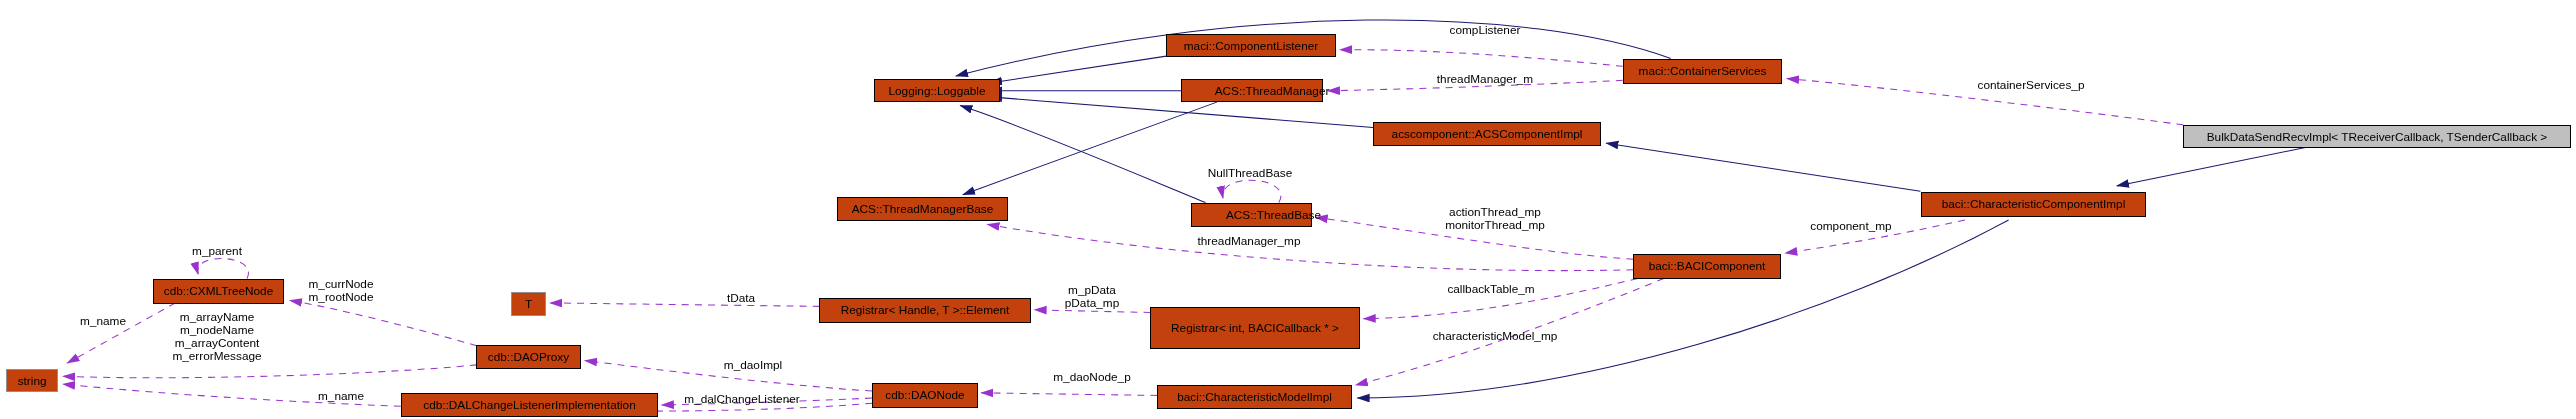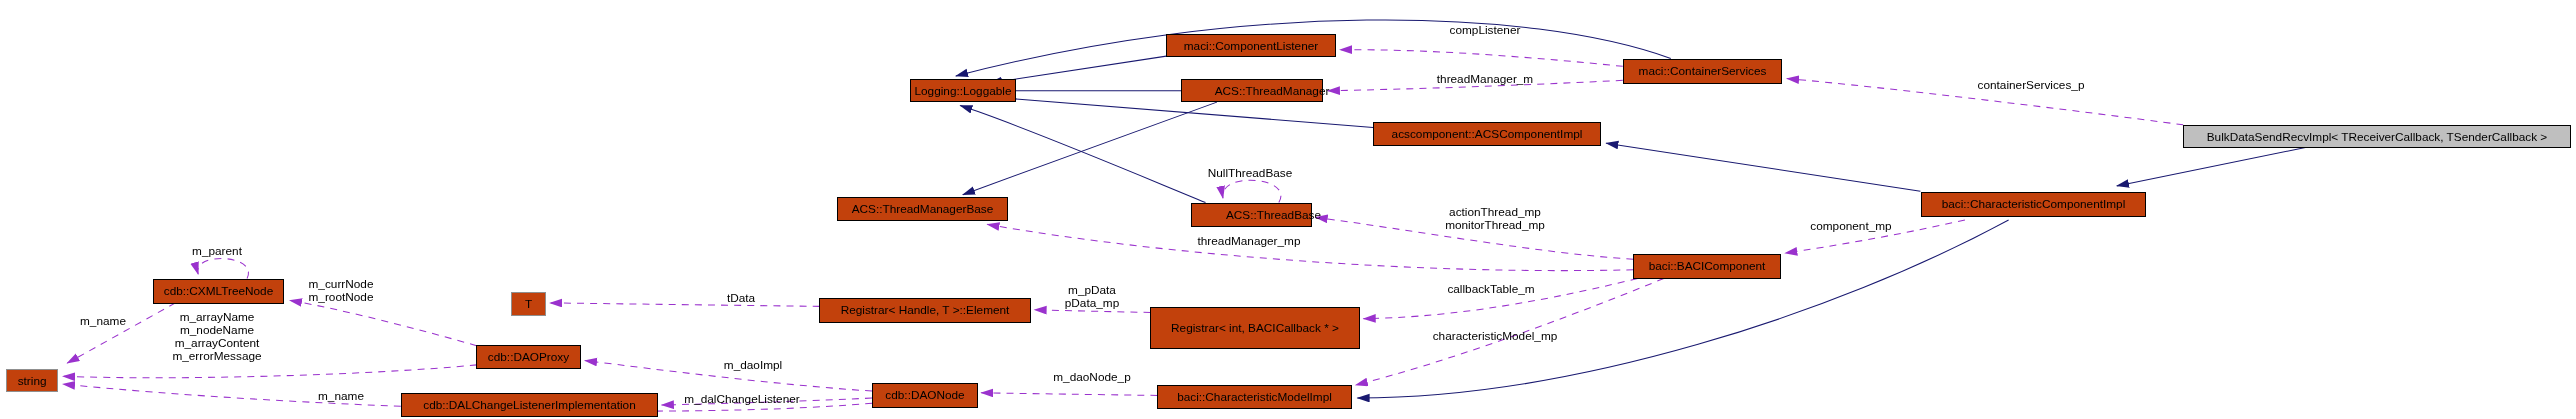--- a/index.html
+++ b/index.html
@@ -74,21 +74,21 @@
         <path d="M 1325,453 C 1250,452 1188,451 1123,450" class="ep dashed" marker-end="url(#arr-dashed)"></path>
         <path d="M 998,448 C 880,440 758,424 669,413" class="ep dashed" marker-end="url(#arr-dashed)"></path>
         <path d="M 998,456 C 910,460 838,462 757,464" class="ep dashed" marker-end="url(#arr-dashed)"></path>
         <path d="M 998,462 C 760,482 330,466 71,440" class="ep dashed" marker-end="url(#arr-dashed)"></path>
         <path d="M 545,396 C 478,377 398,356 331,344" class="ep dashed" marker-end="url(#arr-dashed)"></path>
         <path d="M 545,418 C 420,430 198,436 71,431" class="ep dashed" marker-end="url(#arr-dashed)"></path>
         <path d="M 200,347 L 76,416" class="ep dashed" marker-end="url(#arr-dashed)"></path>
         <path d="M 282,319 C 296,291 218,288 226,314" class="ep dashed" marker-end="url(#arr-dashed)"></path>
       </g>
   </svg>
-<div class="node" style="left: 910px; top: 79px; width: 106px; height: 23px;">Logging::Loggable</div>
+<div class="node" style="left: 874px; top: 79px; width: 126px; height: 23px;">Logging::Loggable</div>
     <div class="node" style="left: 1166px; top: 34px; width: 170px; height: 23px;">maci::ComponentListener</div>
     <div class="node" style="left: 1181px; top: 79px; width: 142px; height: 23px; padding-left: 40px;">ACS::ThreadManager</div>
     <div class="node" style="left: 1623px; top: 59px; width: 159px; height: 24.5px;">maci::ContainerServices</div>
     <div class="node" style="left: 1373px; top: 122px; width: 228px; height: 23.6px;">acscomponent::ACSComponentImpl</div>
     <div class="node selected" style="left: 2183px; top: 125px; width: 388px; height: 23px;">BulkDataSendRecvImpl&lt; TReceiverCallback, TSenderCallback &gt;</div>
     <div class="node" style="left: 837px; top: 197px; width: 171px; height: 23.6px;">ACS::ThreadManagerBase</div>
     <div class="node" style="left: 1191px; top: 203px; width: 121px; height: 23.6px; padding-left: 44px;">ACS::ThreadBase</div>
     <div class="node" style="left: 1921px; top: 192px; width: 225px; height: 24.5px;">baci::CharacteristicComponentImpl</div>
     <div class="node" style="left: 1633px; top: 254px; width: 148px; height: 24.5px;">baci::BACIComponent</div>
     <div class="node" style="left: 153px; top: 279px; width: 131px; height: 24.5px;">cdb::CXMLTreeNode</div>

